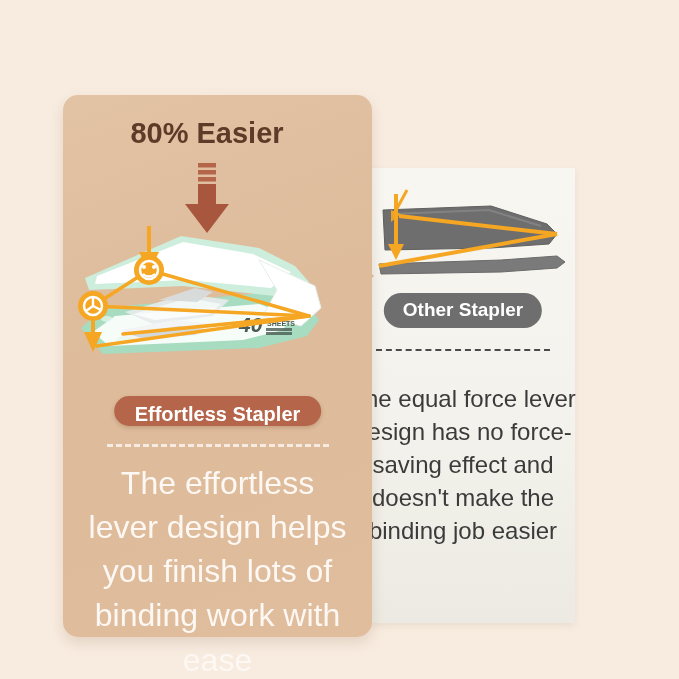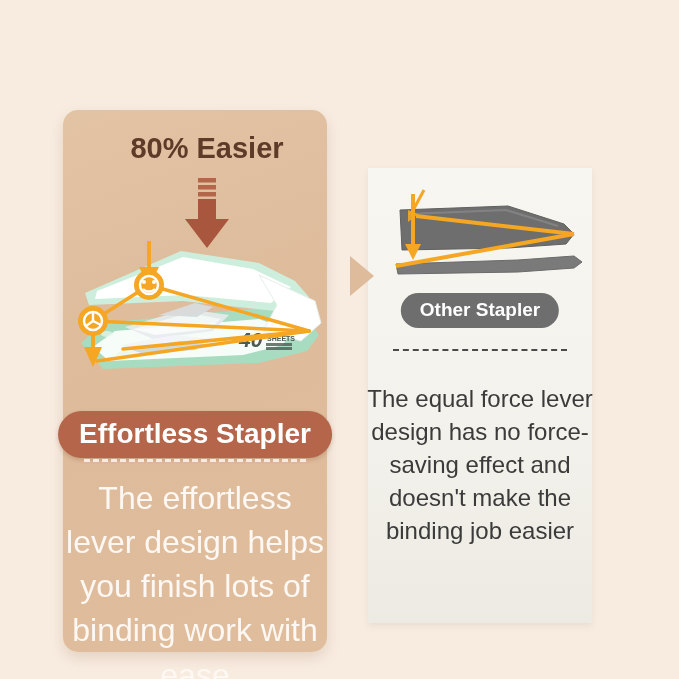--- a/index.html
+++ b/index.html
@@ -20,31 +20,31 @@
     text-align:center;
     font-size:31px;
     font-weight:bold;
     color:#6b4430;
     letter-spacing:-0.3px;
   }
 
   
   .panel-right {
     position:absolute;
-    left:368px; top:168px;
+    left:351px; top:168px;
     width:224px; height:455px;
     background:linear-gradient(180deg,#f7f6f1 0%,#f3f2ec 55%,#eceae2 100%);
     box-shadow:0 3px 7px rgba(120,95,70,.10);
   }
 
   
   .panel-left {
     position:absolute;
-    left:63px; top:110px;
-    width:264px; height:542px;
+    left:63px; top:95px;
+    width:309px; height:542px;
     background:linear-gradient(160deg,#e2c3a4 0%,#ddbb9b 45%,#e0bd9c 100%);
     border-radius:15px;
     box-shadow:0 6px 14px rgba(150,110,80,.20);
     z-index:3;
   }
 
   
   .pointer {
     position:absolute;
     left:350px; top:256px;
@@ -74,22 +74,22 @@
     left:50%; transform:translateX(-50%);
     border-radius:999px;
     font-weight:bold;
     color:#ffffff;
     white-space:nowrap;
     text-align:center;
   }
   .badge-effortless {
     top:301px;
     background:#b5654a;
-    font-size:28px;
-    padding:7px 21px 8px;
+    font-size:20px;
+    padding:7px 21px 0;
     box-shadow:0 2px 4px rgba(120,70,45,.25);
   }
   .badge-other {
     top:125px;
     background:#6e6e6e;
     font-size:19px;
     padding:6px 19px 7px;
   }
 
   .divider {

